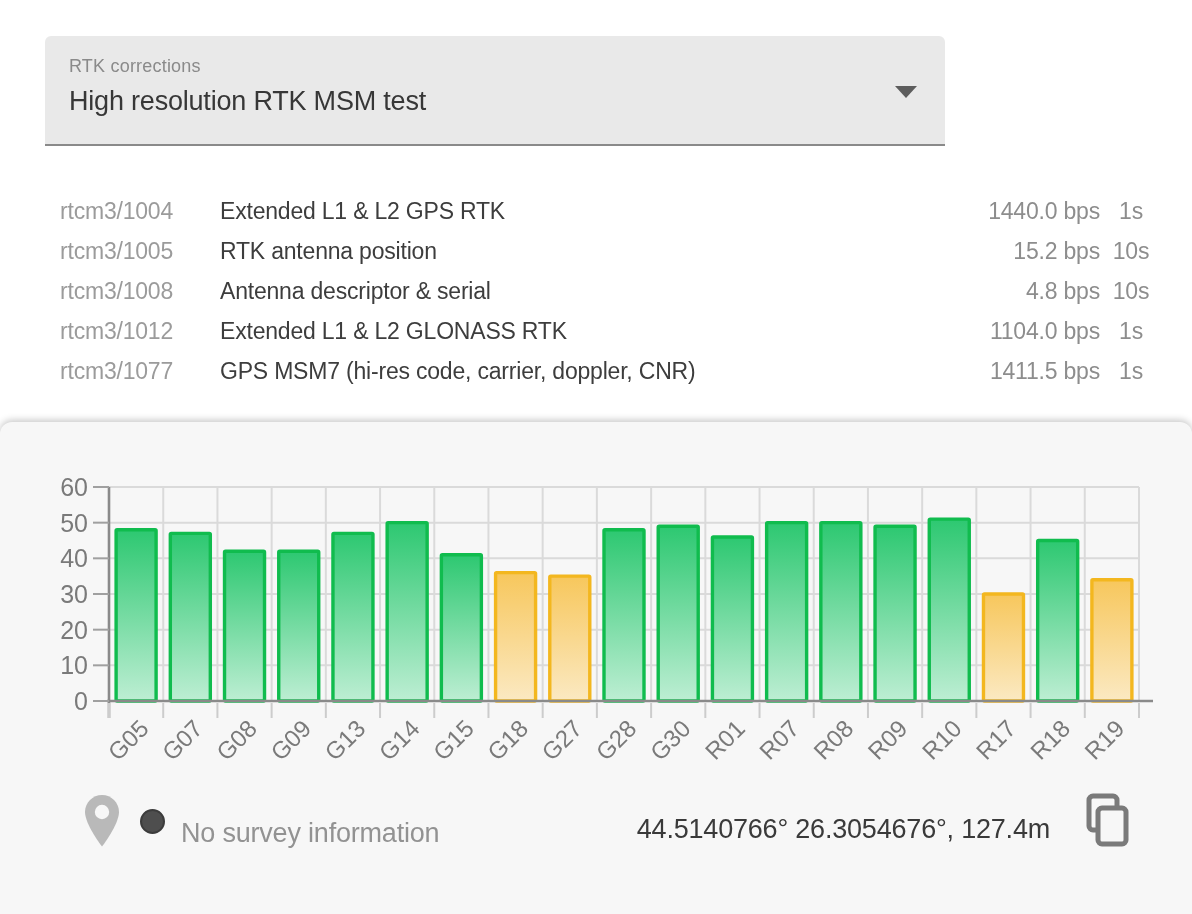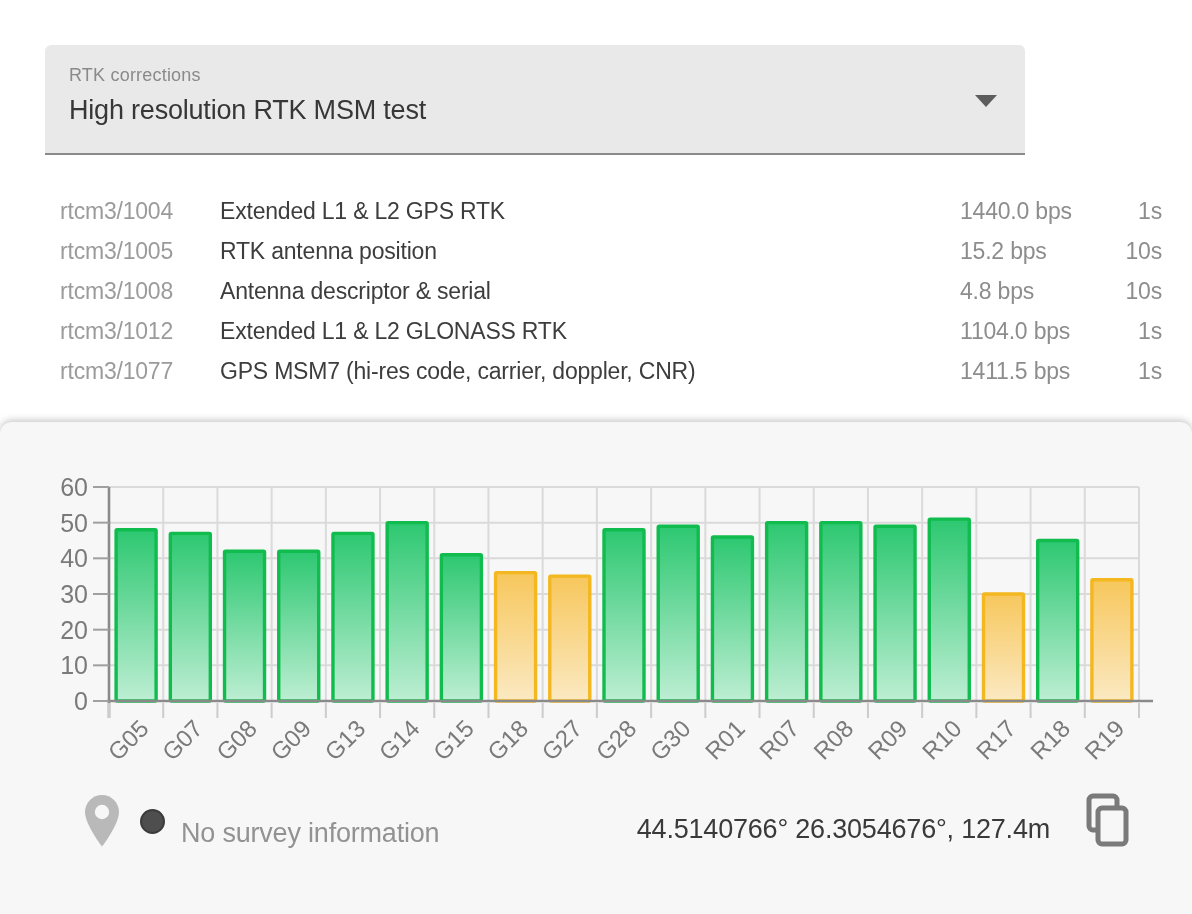--- a/index.html
+++ b/index.html
@@ -5,21 +5,21 @@
   html,body{margin:0;padding:0;}
   body{
     width:1192px;height:914px;
     background:#ffffff;
     font-family:"Liberation Sans","DejaVu Sans",sans-serif;
     position:relative;overflow:hidden;
     -webkit-font-smoothing:antialiased;
   }
   
   .selector{
-    position:absolute;left:45px;top:45px;width:980px;height:110px;
+    position:absolute;left:45px;top:36px;width:900px;height:110px;
     background:#e9e9e9;
     border-radius:6px 6px 0 0;
     border-bottom:2px solid #8a8a8a;
     box-sizing:border-box;
     cursor:pointer;
   }
   .sel-label{
     position:absolute;left:24px;top:20px;
     font-size:18px;color:#8a8a8a;letter-spacing:0.2px;
   }
@@ -37,22 +37,22 @@
   
   .messages{
     position:absolute;left:45px;top:191px;width:1102px;margin-left:15px;
   }
   .msg-row{
     display:flex;align-items:baseline;height:40px;line-height:40px;
     font-size:23px;letter-spacing:-0.2px;white-space:nowrap;
   }
   .msg-id{width:152px;color:#9b9b9b;flex:none;}
   .msg-name{flex:1;color:#3d3d3d;margin-left:8px;overflow:hidden;}
-  .msg-rate{width:140px;color:#8d8d8d;flex:none;}
-  .msg-int{width:62px;text-align:right;color:#8d8d8d;flex:none;}
+  .msg-rate{width:140px;text-align:right;color:#8d8d8d;flex:none;}
+  .msg-int{width:62px;text-align:center;color:#8d8d8d;flex:none;}
   
   .chart-card{
     position:absolute;left:0;top:422px;width:1192px;height:492px;
     background:#f7f7f7;
     border-radius:12px 12px 0 0;
     box-shadow:0 -2px 7px rgba(0,0,0,0.22);
   }
   #chart{position:absolute;left:0;top:0;display:block;}
   
   .footer{

